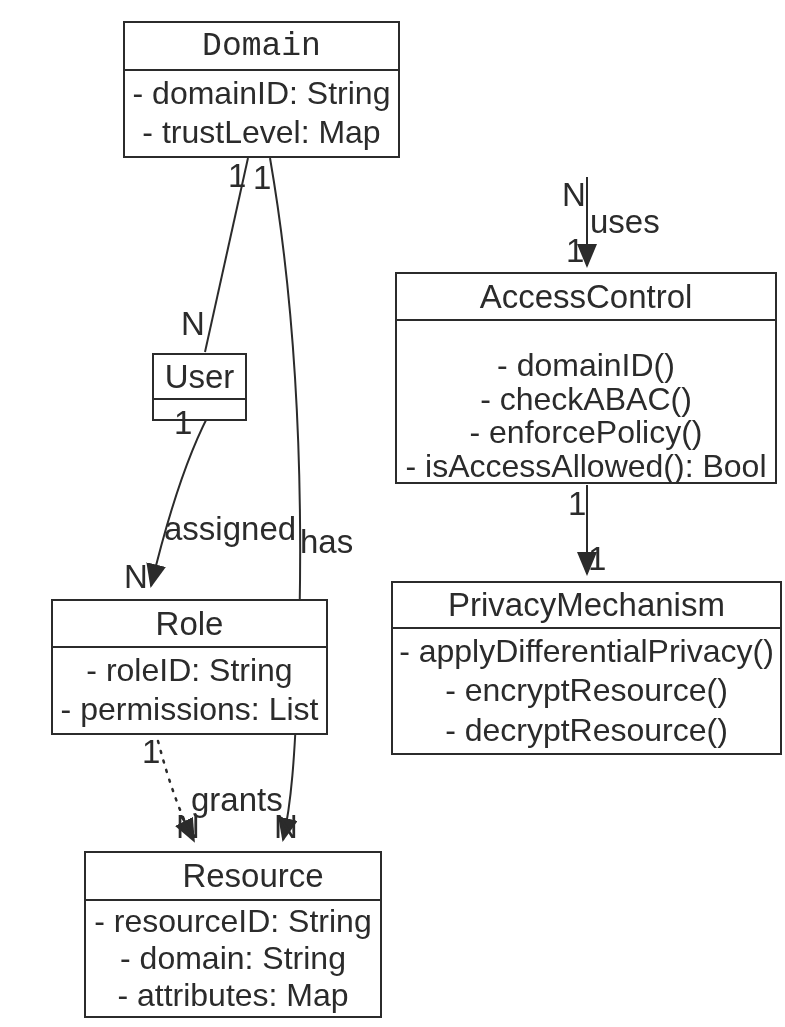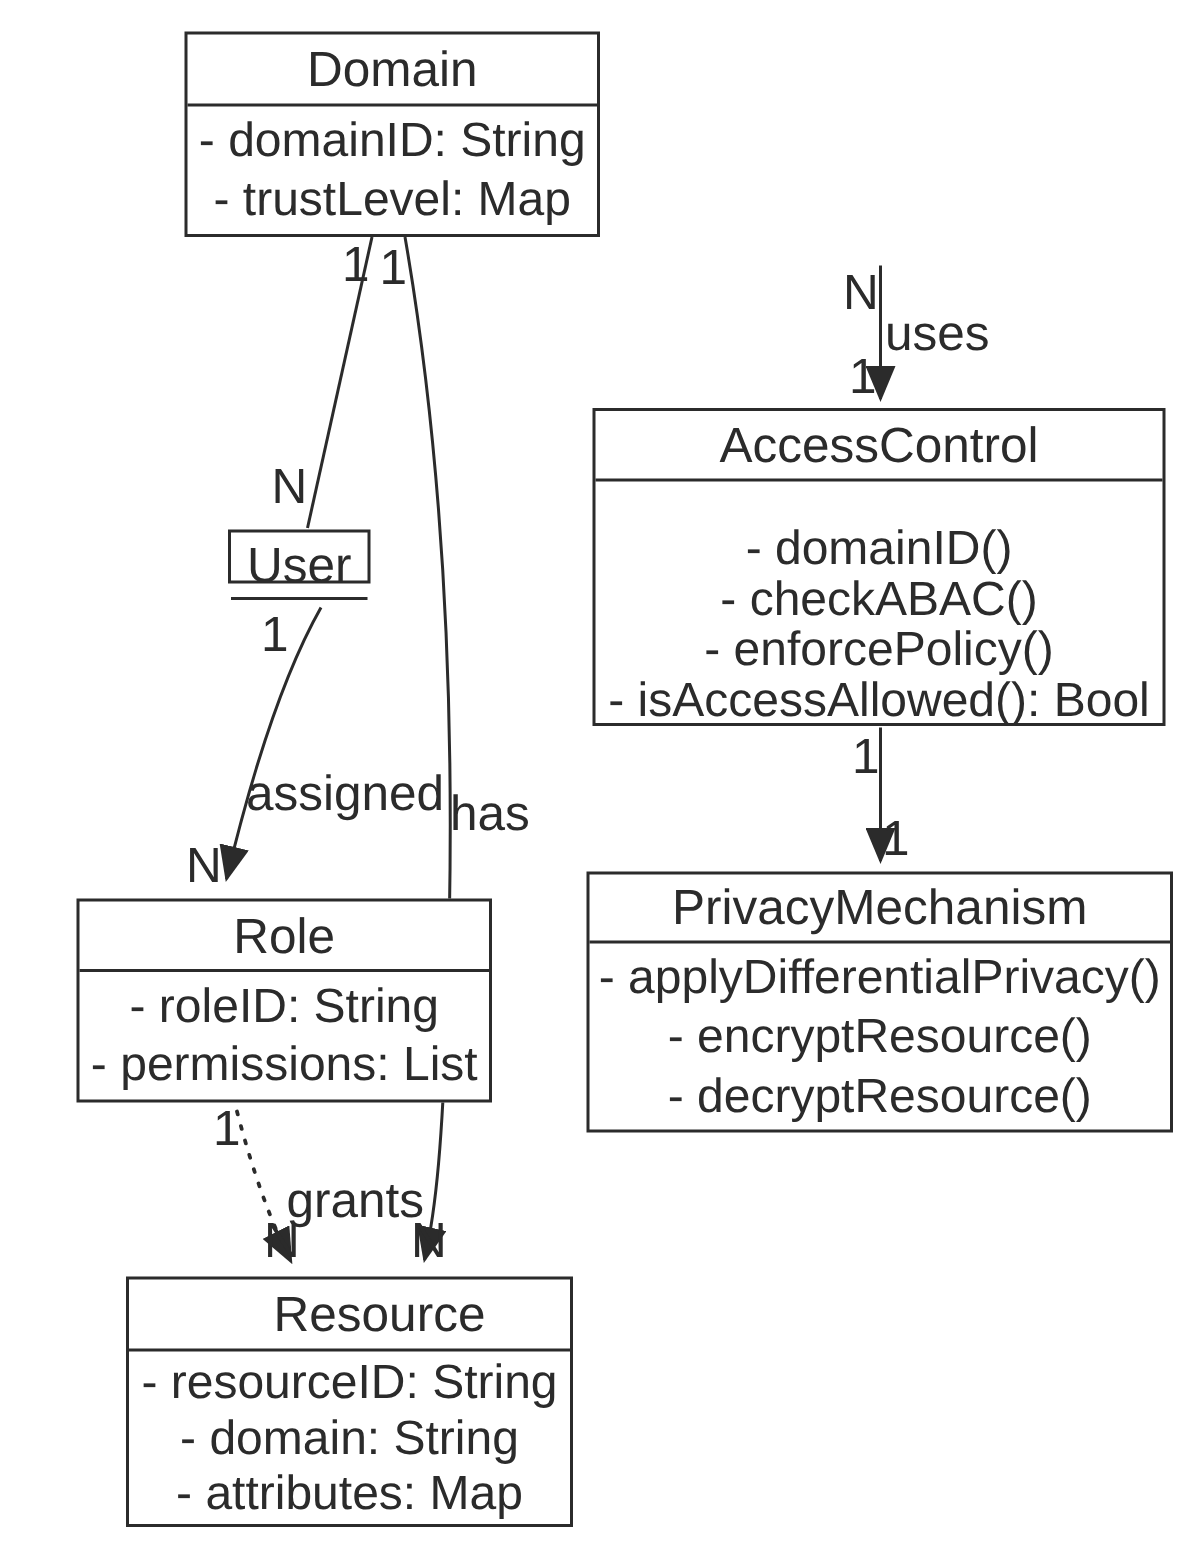--- a/index.html
+++ b/index.html
@@ -65,29 +65,29 @@
     </defs>
     <path d="M248,158 L205,352" stroke="#2b2b2b" stroke-width="2" fill="none"></path>
     <path d="M214,405 Q180,465 151,586" stroke="#2b2b2b" stroke-width="2" fill="none" marker-end="url(#arrow)"></path>
     <path d="M270,158 C298,320 304,500 298,670 C295,760 291,805 283,840" stroke="#2b2b2b" stroke-width="2" fill="none" marker-end="url(#arrow)"></path>
     <path d="M158,741 Q174,802 194,841" stroke="#2b2b2b" stroke-width="2.5" fill="none" stroke-dasharray="2 8" stroke-linecap="round" marker-end="url(#arrow)"></path>
     <path d="M587,177 L587,266" stroke="#2b2b2b" stroke-width="2" fill="none" marker-end="url(#arrow)"></path>
     <path d="M587,485 L587,574" stroke="#2b2b2b" stroke-width="2" fill="none" marker-end="url(#arrow)"></path>
   </svg>
 
   <div class="uml-class" style="left:123px; top:21px; width:277px; height:137px;">
-    <div class="uml-title" style="height:46px;">Domain</div>
+    <div class="uml-title" style="height:46px;font-family:Liberation Mono, monospace;">Domain</div>
     <div class="uml-members">
       <div class="uml-member">- domainID: String</div>
       <div class="uml-member">- trustLevel: Map</div>
     </div>
   </div>
 
 
-  <div class="uml-class" style="left:152px; top:353px; width:95px; height:36px;">
+  <div class="uml-class" style="left:152px; top:353px; width:95px; height:68px;">
     <div class="uml-title" style="height:43px;">User</div>
     <div class="empty-compartment"></div>
   </div>
 
   <div class="uml-class" style="left:395px; top:272px; width:382px; height:212px;gap:28px;">
     <div class="uml-title" style="height:45px;">AccessControl</div>
     <div class="uml-members">
       <div class="uml-member">- domainID()</div>
       <div class="uml-member">- checkABAC()</div>
       <div class="uml-member">- enforcePolicy()</div>

